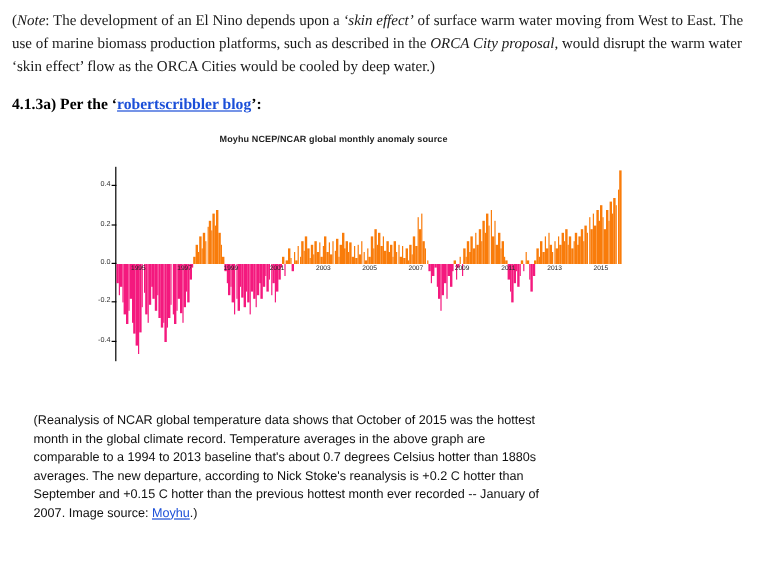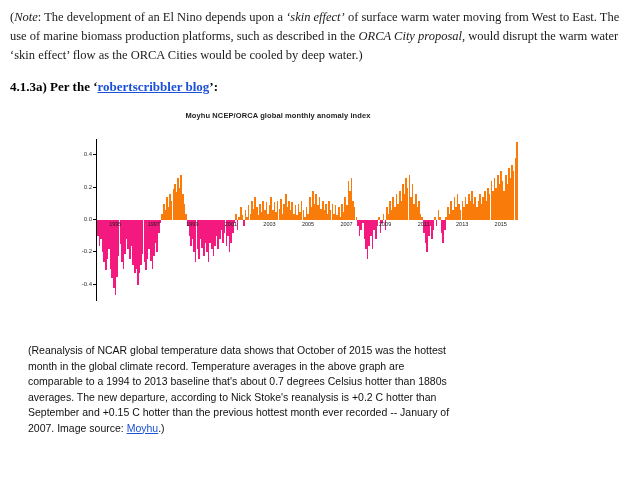--- a/index.html
+++ b/index.html
@@ -136,21 +136,21 @@
   <p class="note-para">
     <span>(</span><span class="bold-i">Note</span><span>: The development of an El Nino depends upon a </span><span class="ital">‘skin effect’</span><span> of surface warm water moving from West to East. The use of marine biomass production platforms, such as described in the </span><span class="ital">ORCA City proposal</span><span>, would disrupt the warm water ‘skin effect’ flow as the ORCA Cities would be cooled by deep water.)</span>
   </p>
 
   <div class="section-head">
     <span>4.1.3a)</span><span> Per the </span><span>‘</span><a class="link" href="#">robertscribbler blog</a><span>’:</span>
   </div>
 
   <div class="figure">
     <div class="chart-box">
-      <div class="chart-title">Moyhu NCEP/ORCA global monthly anomaly index</div>
+      <div class="chart-title">Moyhu NCEP/NCAR global monthly anomaly source</div>
       <div class="plot">
         <div class="axis-line"></div>
         <div id="yticks">
             <div class="ytick" style="top: 16.2px;">0.4<span class="dash"></span></div>
             <div class="ytick" style="top: 48.6px;">0.2<span class="dash"></span></div>
             <div class="ytick" style="top: 81px;">0.0<span class="dash"></span></div>
             <div class="ytick" style="top: 113.4px;">-0.2<span class="dash"></span></div>
             <div class="ytick" style="top: 145.8px;">-0.4<span class="dash"></span></div>
           </div>
         <div class="bars" id="bars">

